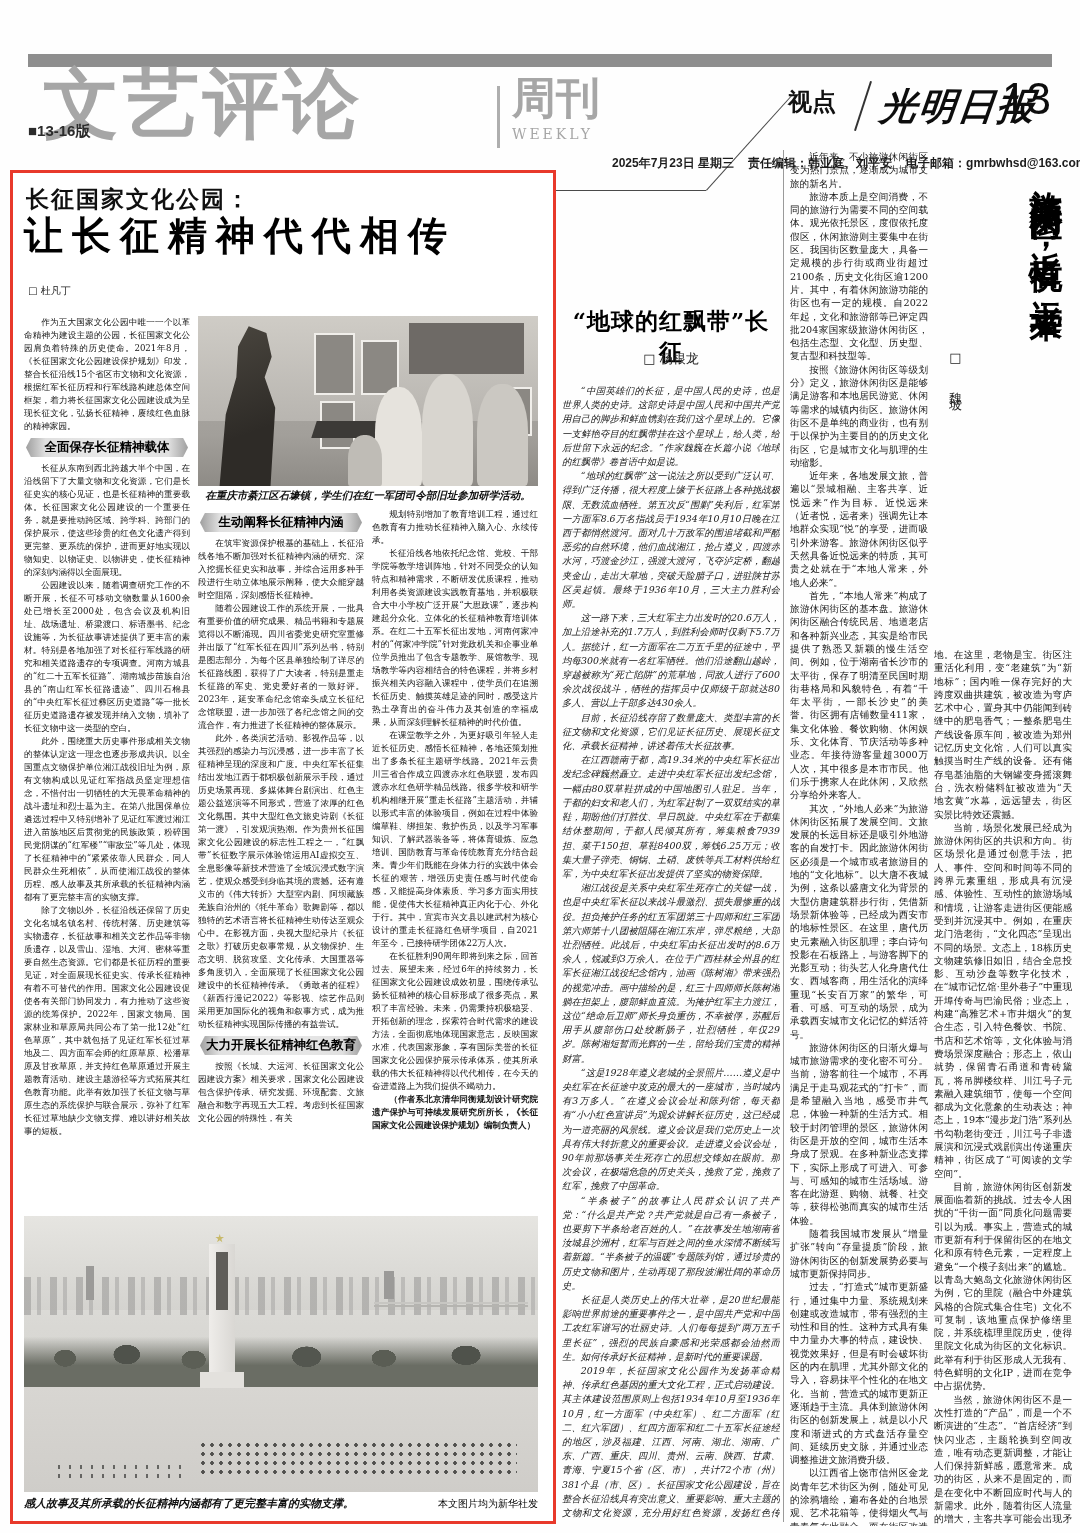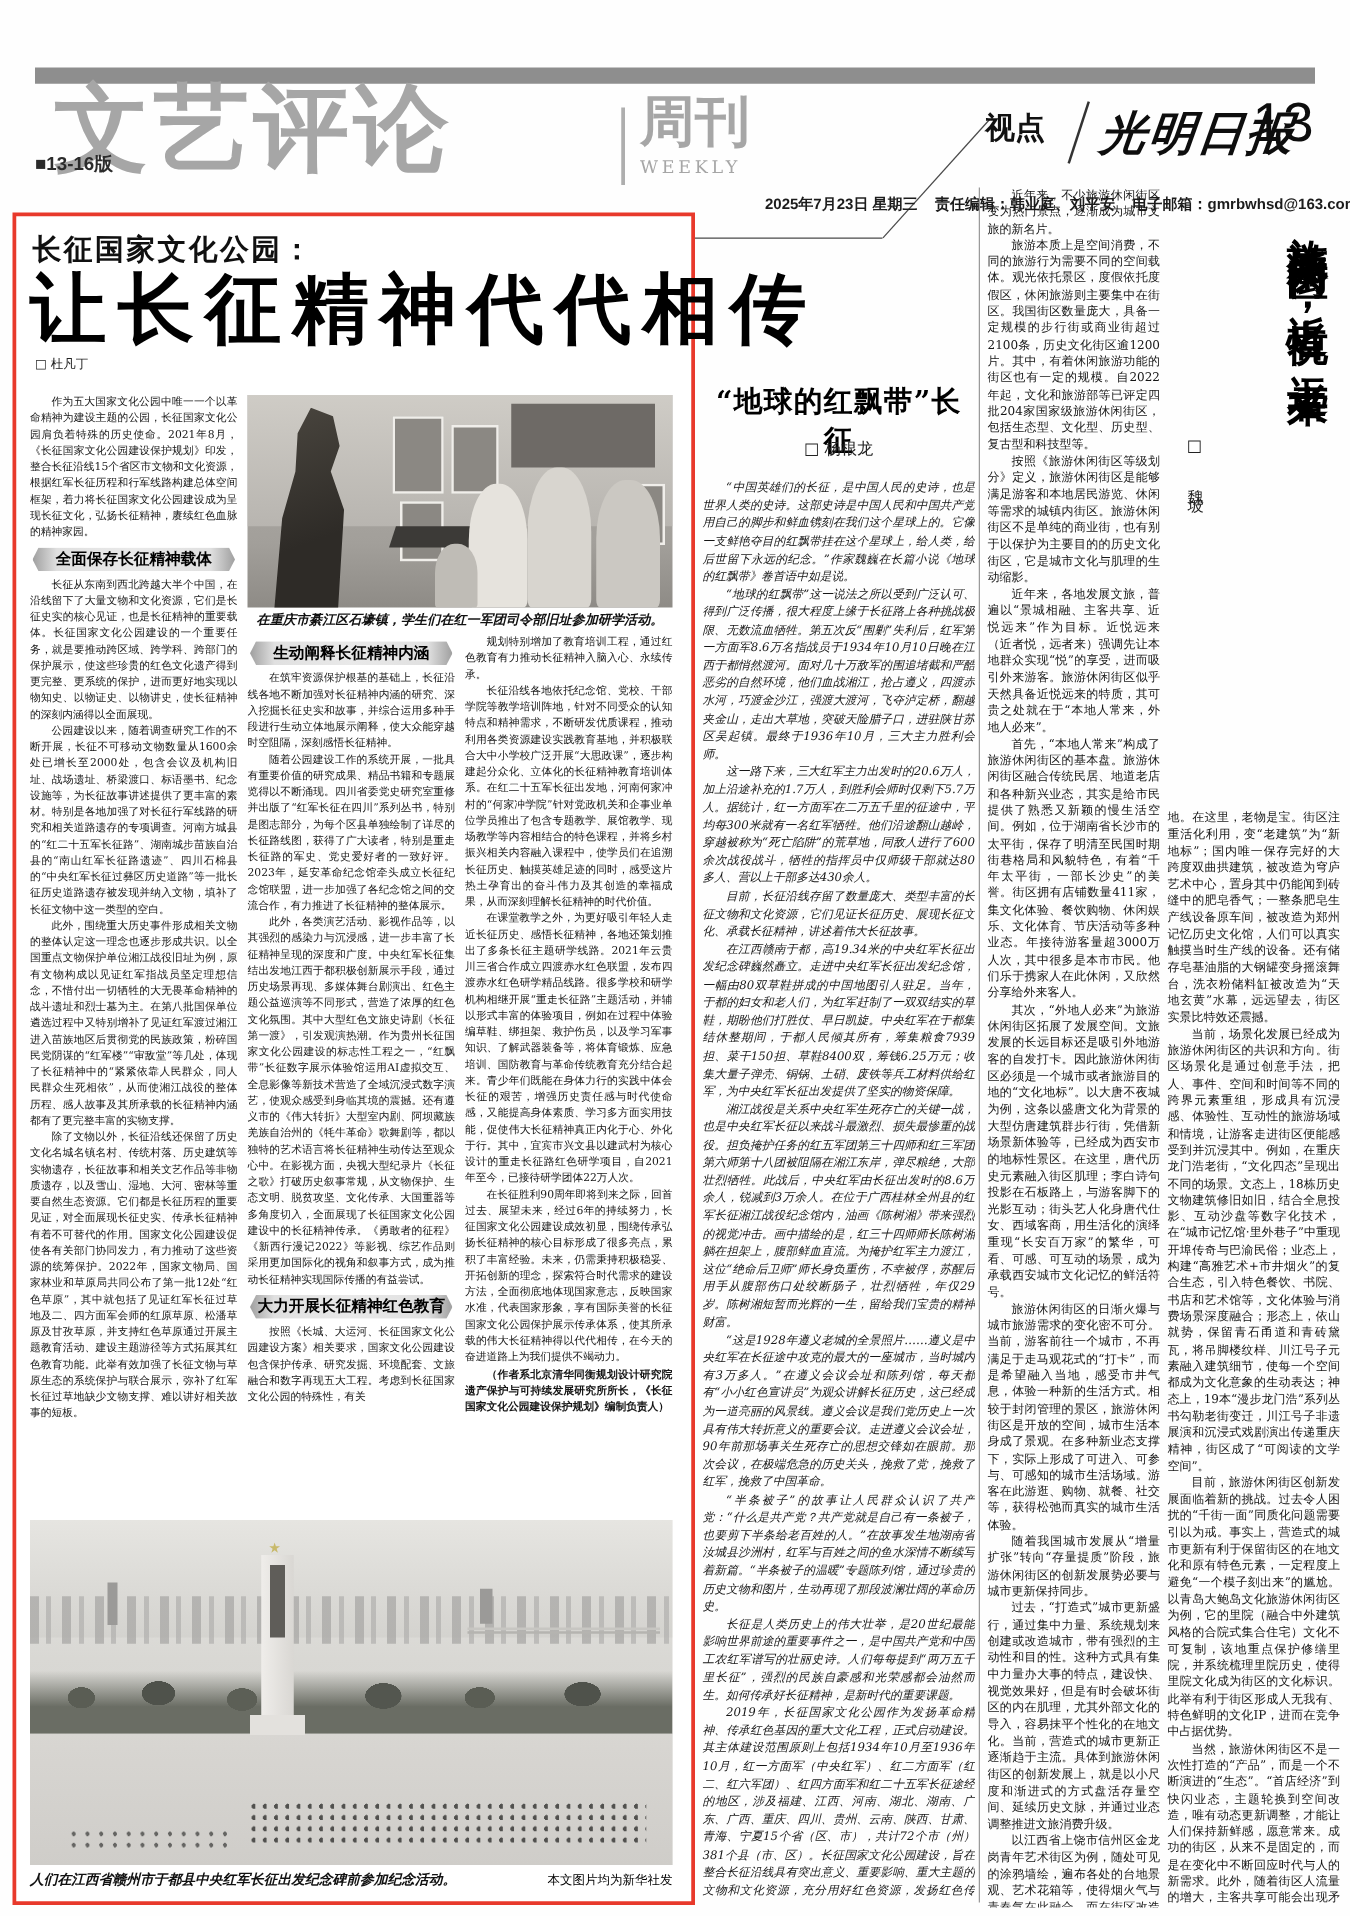--- a/index.html
+++ b/index.html
@@ -27,21 +27,21 @@
               transform:skewX(-6deg);letter-spacing:2px;}
   .page-num{left:1002px;top:74px;font-size:44px;font-weight:400;color:#0d0d0d;
             font-family:"Liberation Sans",sans-serif;}
   .daterow{left:612px;top:155px;width:440px;font-size:12px;font-weight:bold;color:#1c1c1c;
            font-family:"Liberation Sans",sans-serif;display:flex;gap:14px;white-space:nowrap;}
 
   
   .redbox{left:10px;top:170px;width:540px;height:1348px;border:3px solid #e8392b;background:#fff;}
   .kicker{left:26px;top:184px;font-size:23px;font-weight:900;color:#101010;
           font-family:"Liberation Sans",sans-serif;letter-spacing:2px;}
-  .lead-title{left:24px;top:214px;font-size:61px;font-weight:900;color:#000;
+  .lead-title{left:24px;top:214px;font-size:39px;font-weight:900;color:#000;
               letter-spacing:9px;line-height:1.1;white-space:nowrap;}
   .lead-author{left:28px;top:284px;font-size:10px;color:#222;}
   .ncol{font-size:8.6px;line-height:13px;text-align:justify;color:#151515;overflow:hidden;}
   .col1{left:24px;top:316px;width:166px;height:896px;}
   .col2{left:198px;top:508px;width:166px;height:704px;}
   .col3{left:372px;top:508px;width:166px;height:704px;}
   .blk-p{text-indent:2em;margin:0;}
   .blk-credit{text-indent:2em;font-weight:bold;margin:0;font-family:"Liberation Sans",sans-serif;}
   .blk-h{margin:5px 2px 5px 2px;height:19px;line-height:19px;text-align:center;text-indent:0;
          font-size:12.5px;font-weight:900;color:#000;font-family:"Liberation Sans",sans-serif;
@@ -187,21 +187,21 @@
     <div class="p2-tower" style="left:70%;top:20%;width:10px;height:28px;"></div>
     <div class="p2-bridge"></div>
     <div class="p2-trees"></div>
     <div class="p2-plaza"></div>
     <div class="p2-monu"></div>
     <div class="p2-star"></div>
     <div class="p2-crowd"></div>
     <div class="p2-crowd2"></div>
   </div>
   <div class="abs caprow">
-    <span class="cap2">人们在江西省赣州市于都县中央红军长征出发纪念碑前参加纪念活动。</span>
+    <span class="cap2">感人故事及其所承载的长征精神内涵都有了更完整丰富的实物支撑。</span>
     <span class="photocredit">本文图片均为新华社发</span>
   </div>
 
   <div class="abs rib-title">“地球的红飘带”长征</div>
   <div class="abs rib-author">□ 杨根龙</div>
   <div class="abs rib-body">
       <div class="blk-p">“中国英雄们的长征，是中国人民的史诗，也是世界人类的史诗。这部史诗是中国人民和中国共产党用自己的脚步和鲜血镌刻在我们这个星球上的。它像一支鲜艳夺目的红飘带挂在这个星球上，给人类，给后世留下永远的纪念。”作家魏巍在长篇小说《地球的红飘带》卷首语中如是说。</div>
       <div class="blk-p">“地球的红飘带”这一说法之所以受到广泛认可、得到广泛传播，很大程度上缘于长征路上各种挑战极限、无数流血牺牲。第五次反“围剿”失利后，红军第一方面军8.6万名指战员于1934年10月10日晚在江西于都悄然渡河。面对几十万敌军的围追堵截和严酷恶劣的自然环境，他们血战湘江，抢占遵义，四渡赤水河，巧渡金沙江，强渡大渡河，飞夺泸定桥，翻越夹金山，走出大草地，突破天险腊子口，进驻陕甘苏区吴起镇。最终于1936年10月，三大主力胜利会师。</div>
       <div class="blk-p">这一路下来，三大红军主力出发时的20.6万人，加上沿途补充的1.7万人，到胜利会师时仅剩下5.7万人。据统计，红一方面军在二万五千里的征途中，平均每300米就有一名红军牺牲。他们沿途翻山越岭，穿越被称为“死亡陷阱”的荒草地，同敌人进行了600余次战役战斗，牺牲的指挥员中仅师级干部就达80多人、营以上干部多达430余人。</div>
       <div class="blk-p">目前，长征沿线存留了数量庞大、类型丰富的长征文物和文化资源，它们见证长征历史、展现长征文化、承载长征精神，讲述着伟大长征故事。</div>

